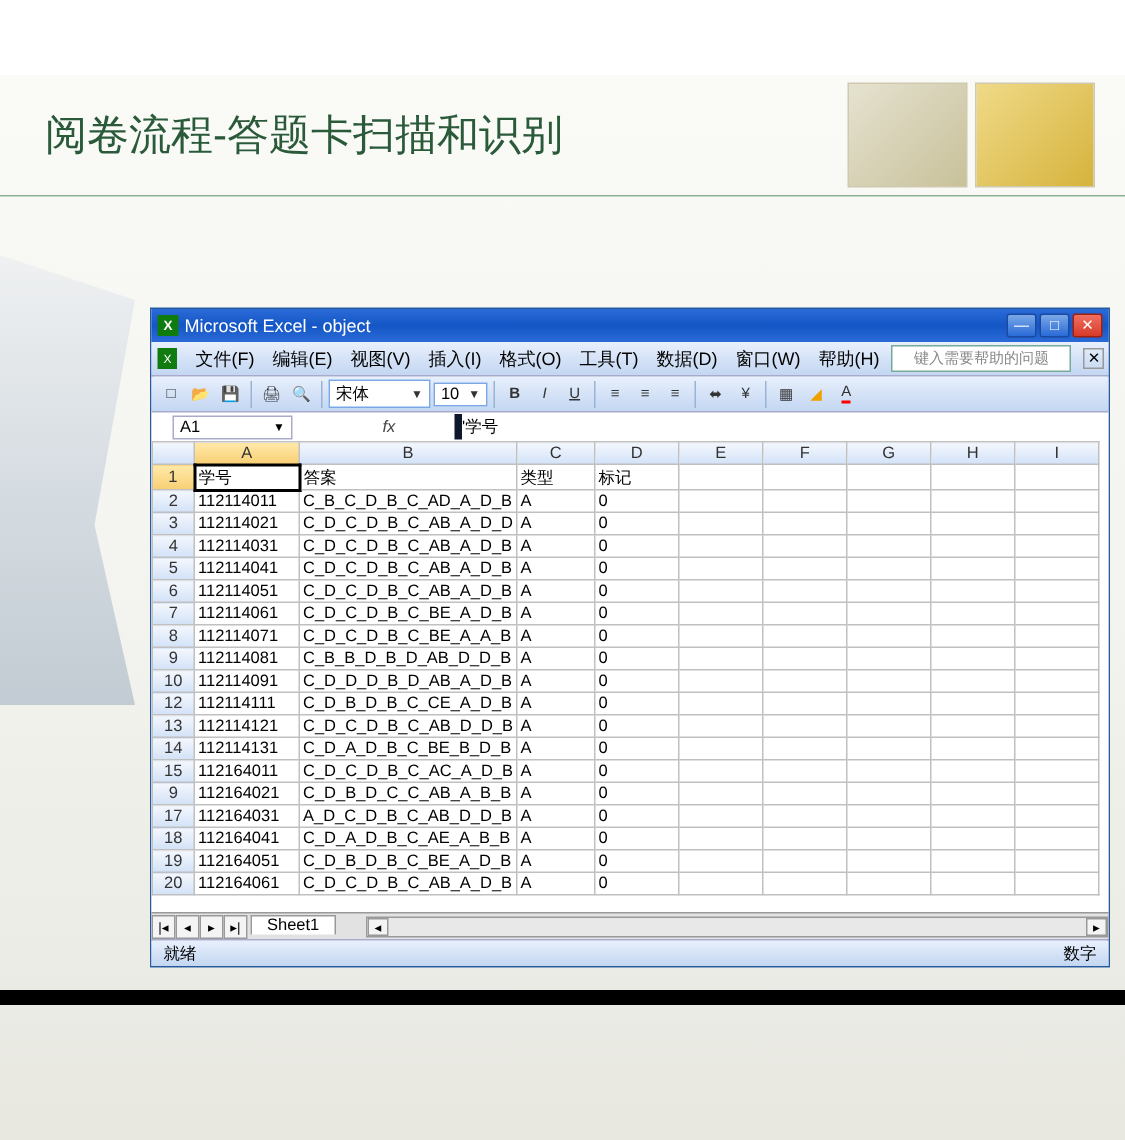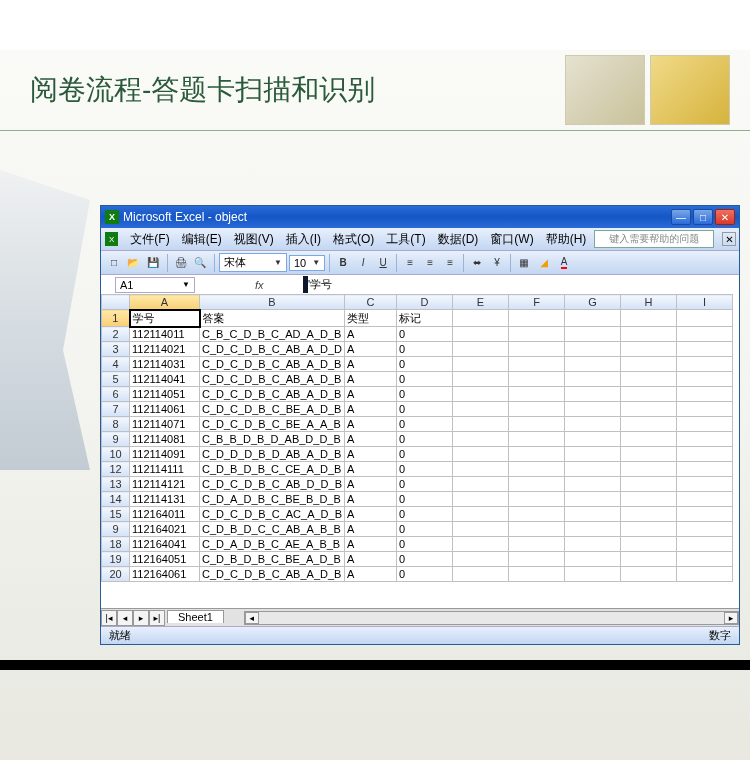--- a/index.html
+++ b/index.html
@@ -361,20 +361,32 @@
               <td>C_D_B_D_C_C_AB_A_B_B</td>
               <td>A</td>
               <td>0</td>
               <td></td>
               <td></td>
               <td></td>
               <td></td>
               <td></td>
             </tr>
             <tr>
+              <th class="rowhead">17</th>
+              <td>112164031</td>
+              <td>A_D_C_D_B_C_AB_D_D_B</td>
+              <td>A</td>
+              <td>0</td>
+              <td></td>
+              <td></td>
+              <td></td>
+              <td></td>
+              <td></td>
+            </tr>
+            <tr>
               <th class="rowhead">18</th>
               <td>112164041</td>
               <td>C_D_A_D_B_C_AE_A_B_B</td>
               <td>A</td>
               <td>0</td>
               <td></td>
               <td></td>
               <td></td>
               <td></td>
               <td></td>

